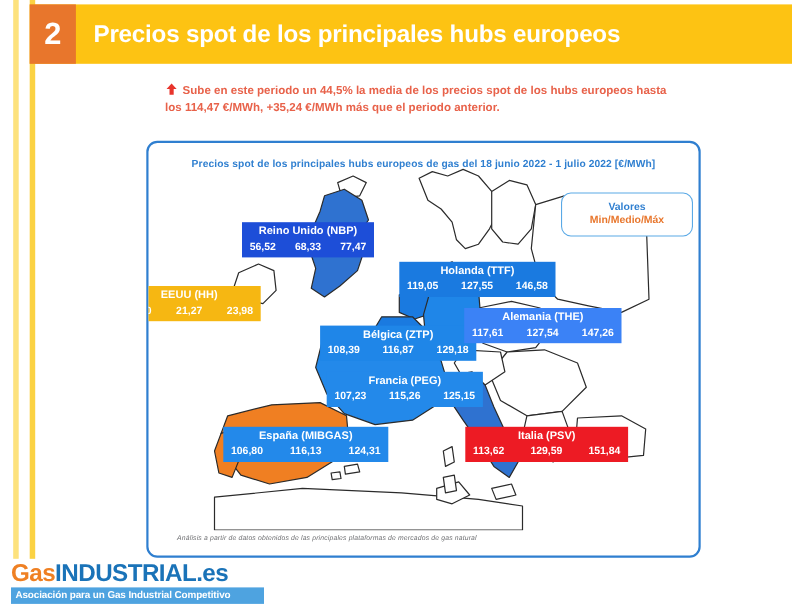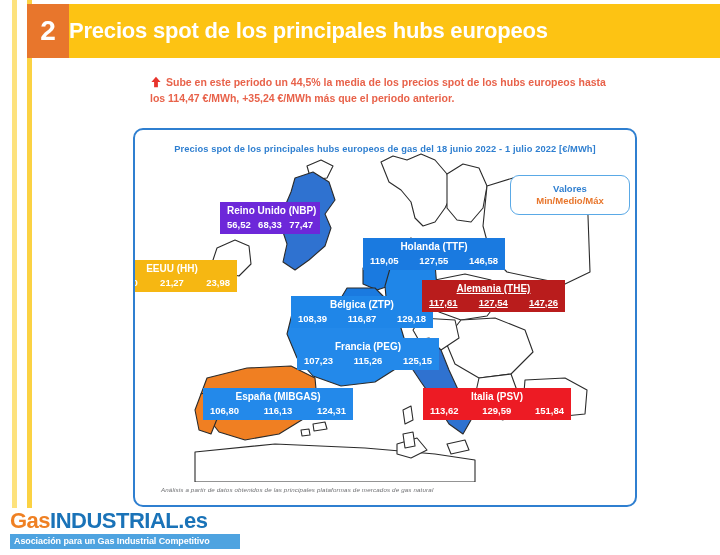--- a/index.html
+++ b/index.html
@@ -23,21 +23,21 @@
     display:flex;align-items:stretch;
   }
   .header-num{
     width:42px;background:#e8762c;color:#ffffff;
     display:flex;align-items:center;justify-content:center;
     font-size:28px;font-weight:bold;line-height:1;
   }
   .header-title{
     flex:1;display:flex;align-items:center;
     color:#ffffff;font-size:22px;font-weight:bold;
-    padding-left:0;letter-spacing:-0.2px;
+    padding-left:16px;letter-spacing:-0.2px;
     white-space:nowrap;
   }
 
   
   .subtitle-wrap{
     position:absolute;left:150px;top:74px;width:470px;
     text-align:left;color:#e8624a;
     font-size:10.5px;font-weight:bold;line-height:1.55;
   }
   .up-arrow{
@@ -190,21 +190,21 @@
 
       <path d="M184 246 L200 242 L206 254 L190 260 Z" fill="#f07f22"></path>
     </g>
   </svg>
 
   <div class="legend">
     <div class="legend-l1">Valores</div>
     <div class="legend-l2">Min/Medio/Máx</div>
   </div>
 
-  <div class="hub" style="left:85px;top:72px;width:100px;background:#6d28d9;">
+  <div class="hub" style="left:85px;top:72px;width:120px;background:#1d4ed8;">
     <span class="hub-name">Reino Unido (NBP)</span>
     <span class="hub-vals">
       <span>56,52</span>
       <span>68,33</span>
       <span>77,47</span>
     </span>
   </div>
 
   <div class="hub" style="left:-28px;top:130px;width:130px;background:#f6b712;">
     <span class="hub-name">EEUU (HH)</span>
@@ -226,21 +226,21 @@
 
   <div class="hub" style="left:156px;top:150px;width:142px;background:#1f86e8;margin-top:16px;">
     <span class="hub-name">Bélgica (ZTP)</span>
     <span class="hub-vals">
       <span>108,39</span>
       <span>116,87</span>
       <span>129,18</span>
     </span>
   </div>
 
-  <div class="hub" style="left:287px;top:150px;width:143px;background:#b91c1c;text-decoration:underline;">
+  <div class="hub" style="left:287px;top:150px;width:143px;background:#3b82f6;">
     <span class="hub-name">Alemania (THE)</span>
     <span class="hub-vals">
       <span>117,61</span>
       <span>127,54</span>
       <span>147,26</span>
     </span>
   </div>
 
   <div class="hub" style="left:162px;top:208px;width:142px;background:#2389ea;">
     <span class="hub-name">Francia (PEG)</span>

